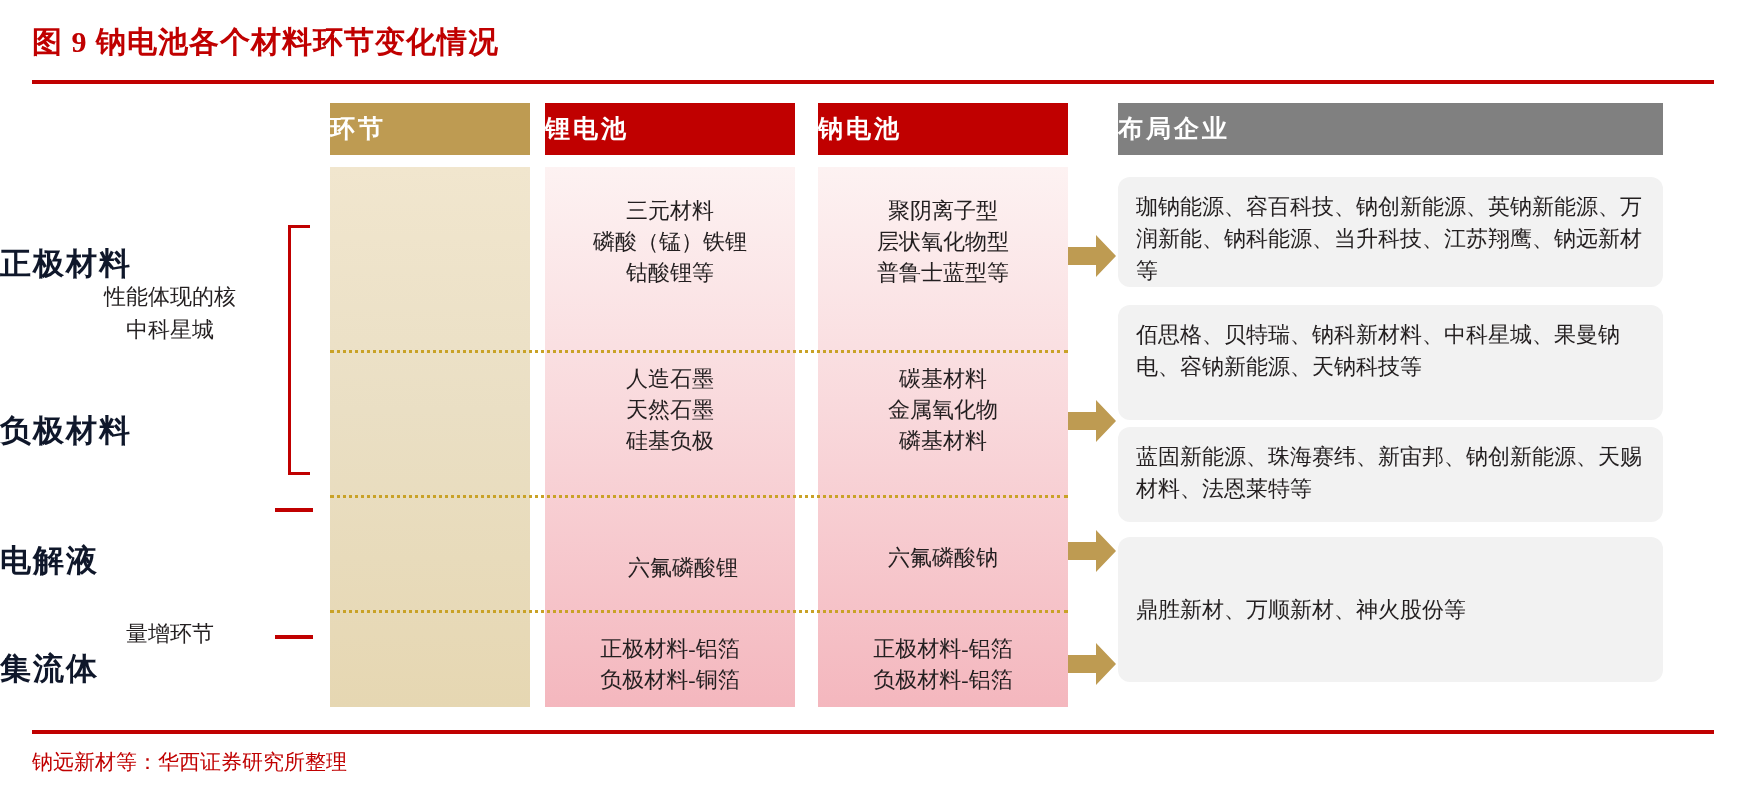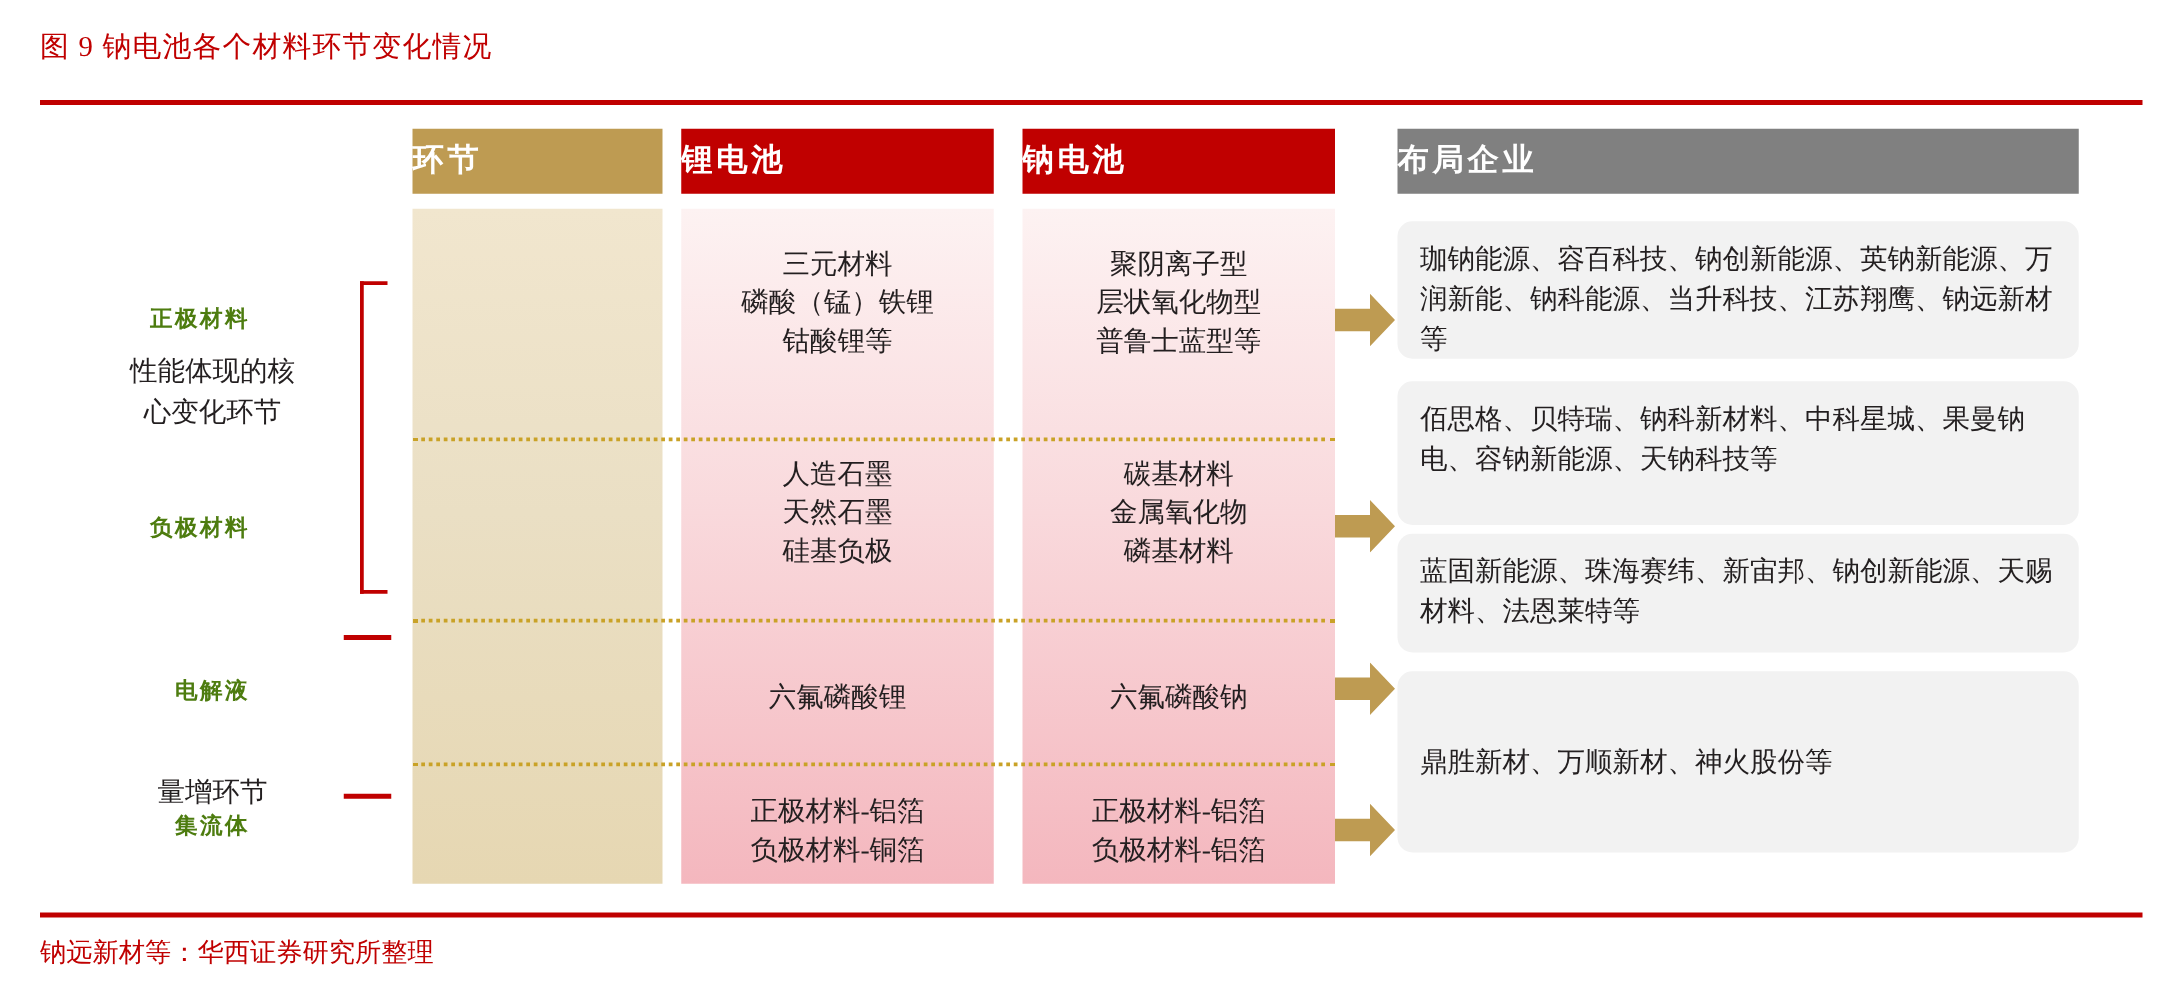--- a/index.html
+++ b/index.html
@@ -14,22 +14,22 @@
     color: #231f20;
     position: relative;
     overflow: hidden;
   }
 
   
   .title {
     position: absolute;
     left: 32px;
     top: 22px;
-    font-size: 23px;
-    font-weight: normal;
+    font-size: 30px;
+    font-weight: bold;
     color: #C00000;
     letter-spacing: 1px;
     white-space: nowrap;
   }
   .rule-top {
     position: absolute;
     left: 32px;
     top: 80px;
     width: 1682px;
     height: 4px;
@@ -116,24 +116,24 @@
     left: 330px;
     top: 72px;
     width: 200px;
     height: 540px;
     background: linear-gradient(to bottom, #F1E6CE 0%, #EADFC4 45%, #E6D7B2 100%);
   }
   .stage-cell {
     position: absolute;
     left: 0;
     width: 200px;
-    text-align: right;
-    font-size: 18px;
+    text-align: left;
+    font-size: 31px;
     font-weight: bold;
-    color: #4d7c0f;
+    color: #0f172a;
     letter-spacing: 2px;
   }
 
   
   .chem-col {
     position: absolute;
     top: 72px;
     width: 250px;
     height: 540px;
   }
@@ -187,21 +187,21 @@
 </style>
 </head>
 <body>
 
 <div class="title">图 9  钠电池各个材料环节变化情况</div>
 <div class="rule-top"></div>
 
 <div class="diagram">
 
   <div class="group-label" id="grp0">性能体现的核
-心变化环节</div>
+中科星城</div>
   <div class="group-label" id="grp2">量增环节</div>
 
   <div class="bracket"></div>
   <div class="dash" id="dash1"></div>
   <div class="dash" id="dash2"></div>
 
   <div class="hdr" id="hdr-stage">环节</div>
   <div class="hdr" id="hdr-li">锂电池</div>
   <div class="hdr" id="hdr-firms">布局企业</div>
   <div class="hdr" id="hdr-na">钠电池</div>
@@ -236,21 +236,21 @@
 金属氧化物
 磷基材料</div>
   <div class="arrow" style="top:305px;">
     <svg width="48" height="42" viewBox="0 0 48 42">
         <path d="M0 12 H28 V0 L48 21 L28 42 V30 H0 Z" fill="#BE9B52"></path>
       </svg>
   </div>
   <div class="firm-box" style="top:210px; height:115px;">佰思格、贝特瑞、钠科新材料、中科星城、果曼钠电、容钠新能源、天钠科技等</div>
 
   <div class="stage-cell" style="top:445px;">电解液</div>
-  <div class="chem-cell" style="left:545px; top:447px;">六氟磷酸锂</div>
+  <div class="chem-cell" style="left:545px; top:457px;padding-left:13px;">六氟磷酸锂</div>
   <div class="chem-cell" style="left:818px; top:447px;">六氟磷酸钠</div>
   <div class="arrow" style="top:435px;">
     <svg width="48" height="42" viewBox="0 0 48 42">
         <path d="M0 12 H28 V0 L48 21 L28 42 V30 H0 Z" fill="#BE9B52"></path>
       </svg>
   </div>
   <div class="firm-box" style="top:332px; height:95px;">蓝固新能源、珠海赛纬、新宙邦、钠创新能源、天赐材料、法恩莱特等</div>
 
   <div class="stage-cell" style="top:553px;">集流体</div>
   <div class="chem-cell" style="left:545px; top:538px;">正极材料-铝箔

